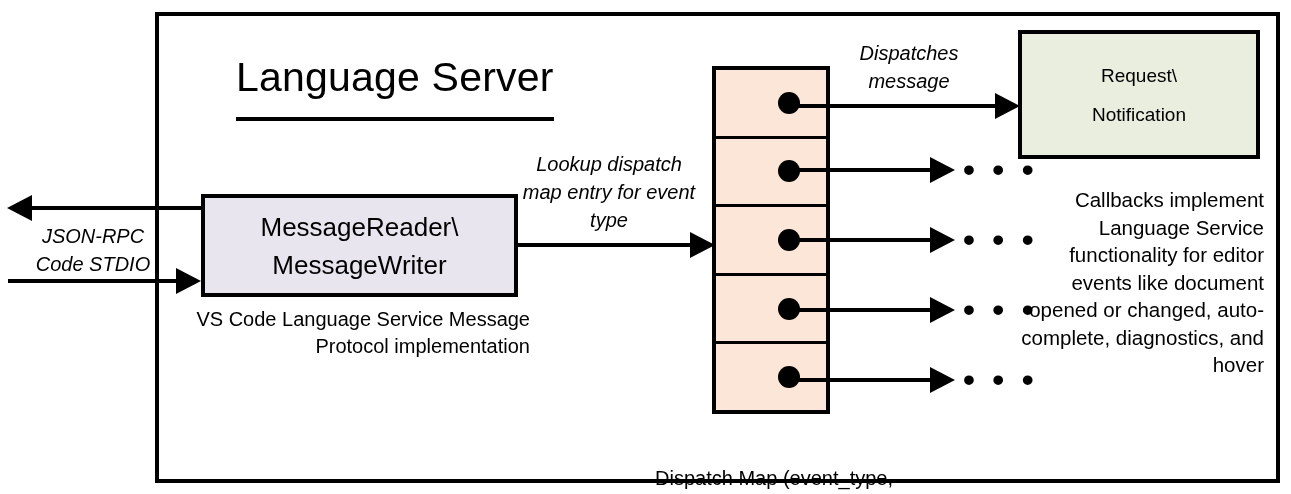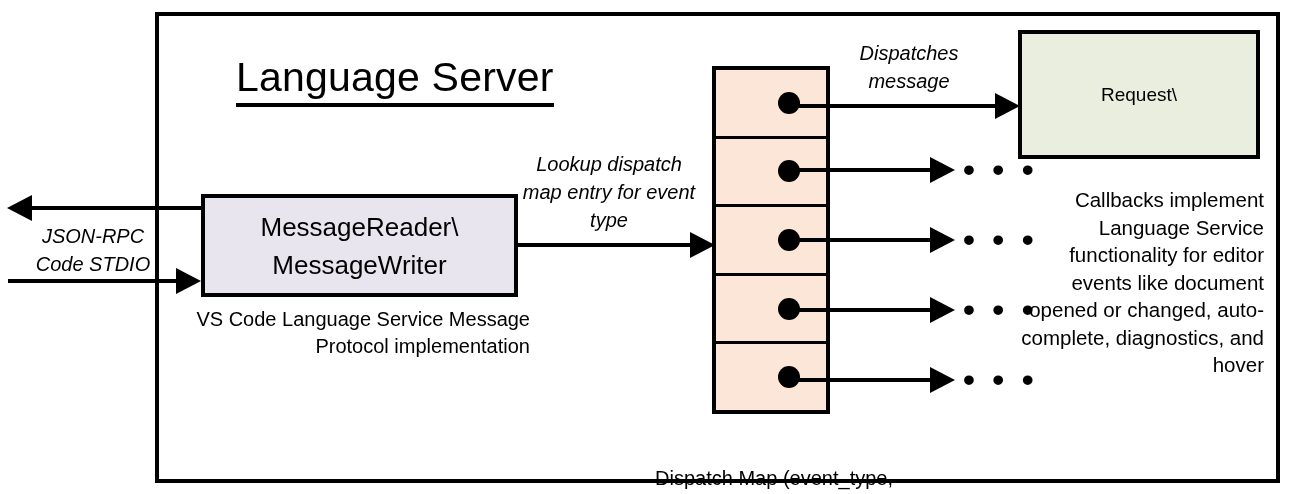--- a/index.html
+++ b/index.html
@@ -31,21 +31,21 @@
   
   .title {
     position: absolute;
     left: 236px;
     top: 52px;
     font-size: 41px;
     line-height: 50px;
     letter-spacing: 0.2px;
     white-space: nowrap;
     border-bottom: 4px solid #000000;
-    padding-bottom: 1px;
+    padding-bottom: 15px;
   }
 
   
   .box {
     position: absolute;
     border: 4px solid #000000;
     box-sizing: border-box;
     display: flex;
     flex-direction: column;
     align-items: center;
@@ -240,20 +240,21 @@
   <div class="h-line" style="left:790px; top:308px; width:145px;"></div>
   <div class="arrow-right" style="left:930px; top:297px;"></div>
   <div class="ellipsis" style="left:963px; top:299px;">• • •</div>
 
   <div class="h-line" style="left:790px; top:378px; width:145px;"></div>
   <div class="arrow-right" style="left:930px; top:367px;"></div>
   <div class="ellipsis" style="left:963px; top:369px;">• • •</div>
 
   <div class="box callback-box">
     <span class="line">Request\</span>
+    <span class="line">Notification</span>
   </div>
   <div class="caption callback-caption">
     <span class="line">Callbacks implement</span>
     <span class="line">Language Service</span>
     <span class="line">functionality for editor</span>
     <span class="line">events like document</span>
     <span class="line">opened or changed,</span>
     <span class="line">auto-complete,</span>
     <span class="line">diagnostics, and hover</span>
   </div>

